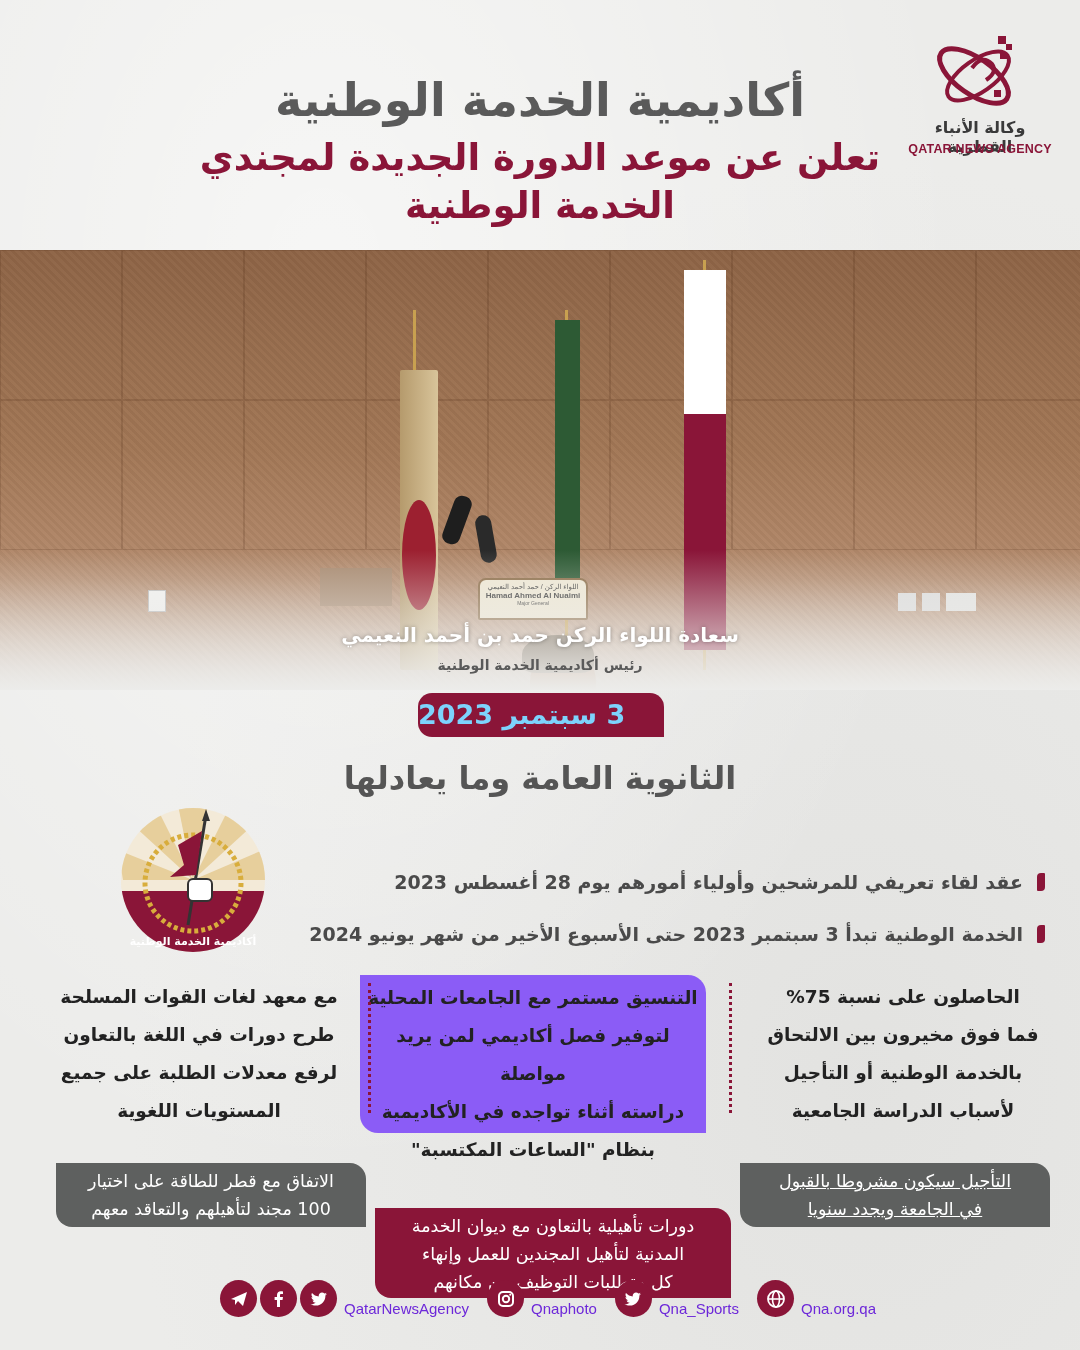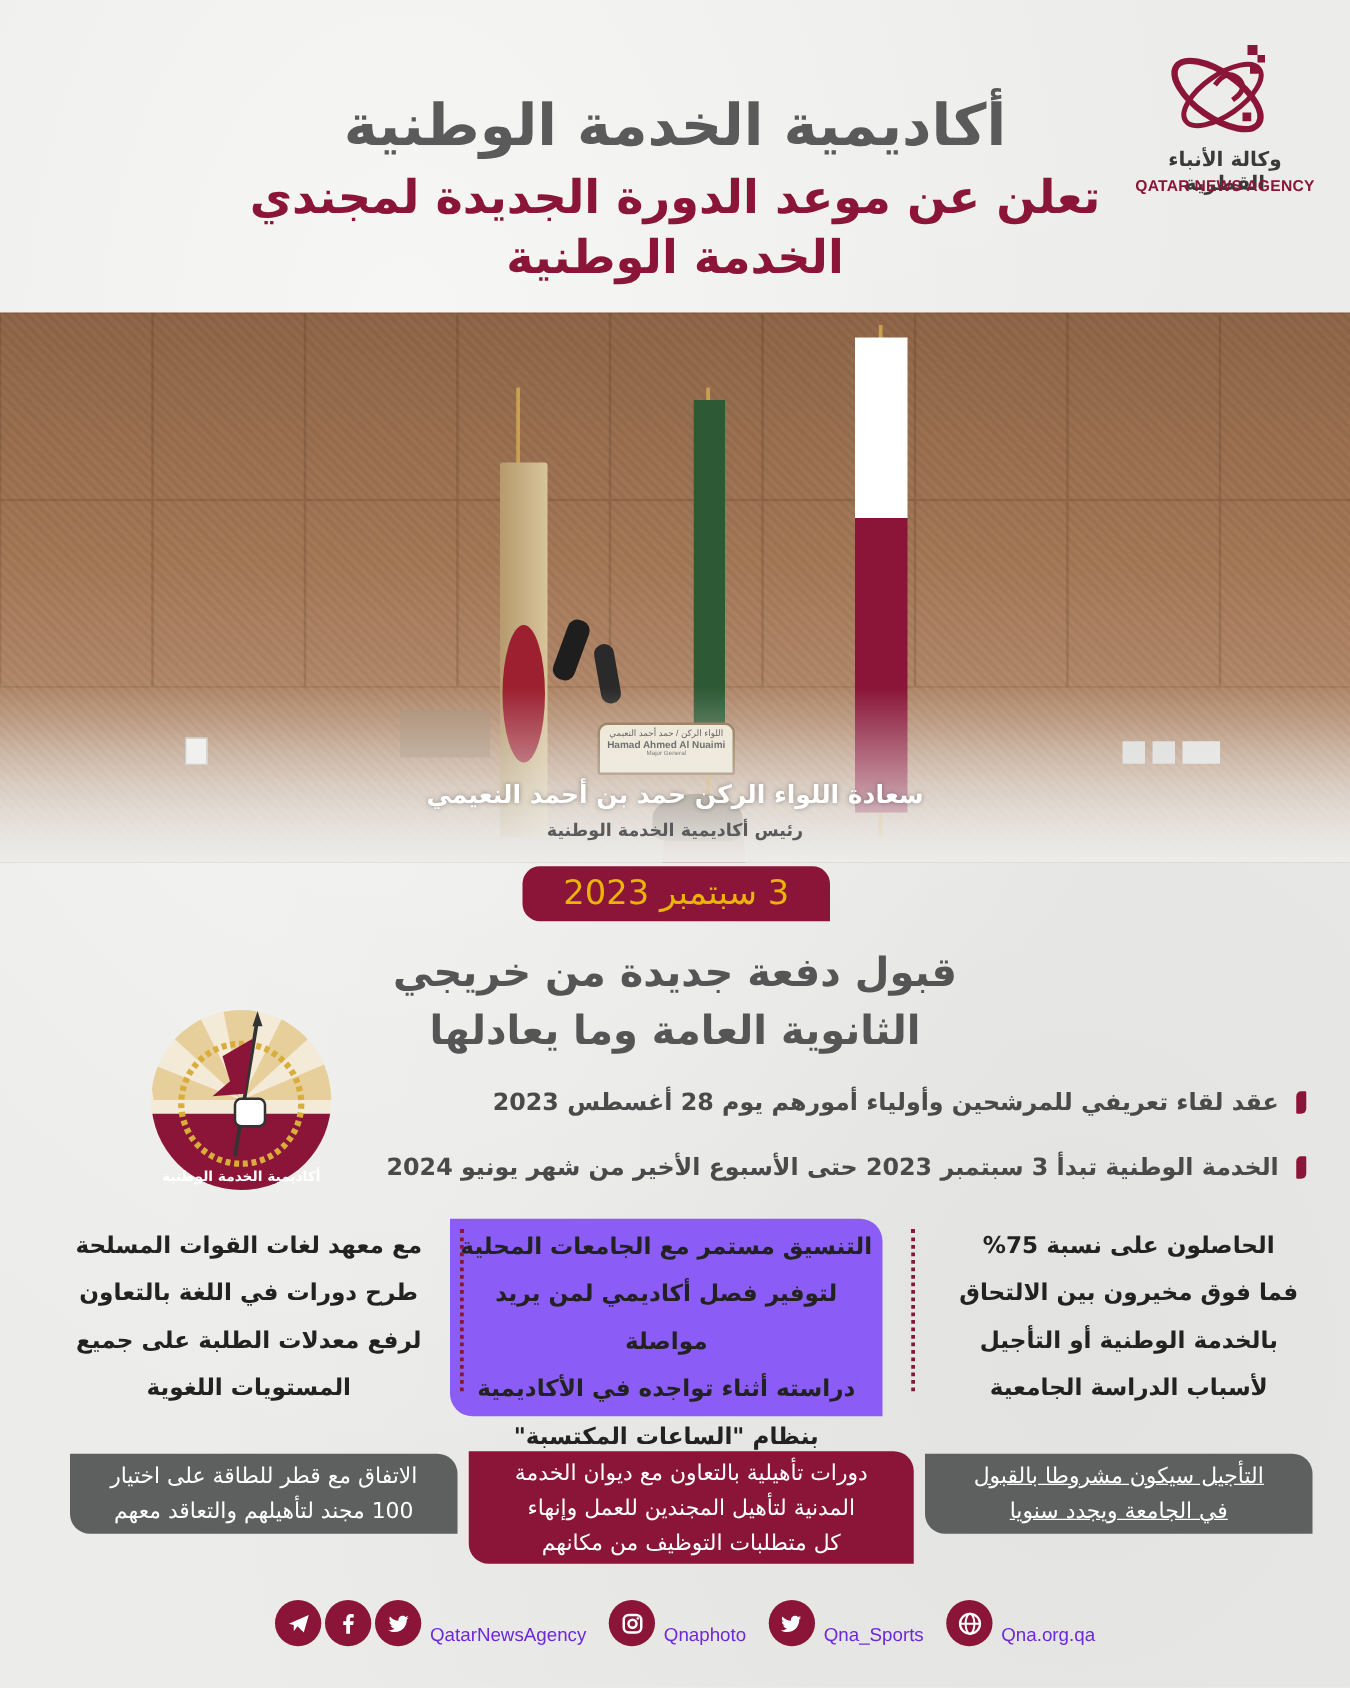--- a/index.html
+++ b/index.html
@@ -61,22 +61,22 @@
   .mic { position: absolute; background: #1e1e1e; border-radius: 8px; }
   .photo-caption {
     position: absolute; left: 240px; top: 370px; width: 600px; text-align: center; direction: rtl;
   }
   .photo-caption .l1 { font-size: 20px; font-weight: bold; color: #ffffff; line-height: 30px; text-shadow: 0 0 4px rgba(0,0,0,0.35); }
   .photo-caption .l2 { font-size: 14px; font-weight: bold; color: #5a5a5a; line-height: 30px; }
 
   
   .date-pill {
     position: absolute; left: 418px; top: 693px; width: 246px; height: 44px;
-    background: #8a1538; color: #eab308; font-size: 27px; font-weight: normal;
-    border-radius: 14px 14px 0 14px; text-align: center; line-height: 44px; direction: rtl;
+    background: #8a1538; color: #7dd3fc; font-size: 27px; font-weight: bold;
+    border-radius: 14px 14px 0 14px; text-align: left; line-height: 44px; direction: rtl;
   }
   .headline {
     position: absolute; left: 240px; top: 755px; width: 600px; text-align: center; direction: rtl;
     font-size: 32px; font-weight: bold; color: #555; line-height: 46px;
   }
 
   
   .emblem { position: absolute; left: 118px; top: 805px; width: 150px; height: 150px; }
 
   
@@ -94,21 +94,21 @@
   .divider { position: absolute; top: 983px; width: 0; height: 130px; border-left: 3px dotted #8a1538; }
 
   
   .box {
     position: absolute; direction: rtl; text-align: center; color: #fff; font-size: 17.5px; line-height: 28px;
     border-radius: 0 16px 0 16px; padding-top: 4px;
   }
   .box.gray { background: #5e605f; }
   .box.maroon { background: #8a1538; }
   .box.right { left: 740px; top: 1163px; width: 310px; height: 64px; text-decoration: underline; }
-  .box.mid { left: 375px; top: 1161px; width: 356px; height: 90px; }
+  .box.mid { left: 375px; top: 1208px; width: 356px; height: 90px; }
   .box.left { left: 44px; top: 1163px; width: 310px; height: 64px; margin-left: 12px; }
 
   
   .footer { position: absolute; left: 220px; top: 1275px; width: 660px; height: 42px; display: flex; align-items: flex-end;
     font-family: "Liberation Sans", sans-serif; font-size: 15px; color: #6d28d9; }
   .circ { width: 37px; height: 37px; border-radius: 50%; background: #8a1538; display: flex; align-items: center; justify-content: center; flex: none; }
   .circ + .circ { margin-left: 3px; }
   .flabel { margin: 0 18px 0 7px; white-space: nowrap; }
 </style>
 </head>
@@ -183,21 +183,20 @@
 
   <div class="photo-caption">
     <div class="l1">سعادة اللواء الركن حمد بن أحمد النعيمي</div>
     <div class="l2">رئيس أكاديمية الخدمة الوطنية</div>
   </div>
 </div>
 
 <div class="date-pill">3 سبتمبر 2023</div>
 
 <div class="headline">
-  <div>قبول دفعة جديدة من خريجي</div>
   <div>الثانوية العامة وما يعادلها</div>
 </div>
 
 <div class="emblem">
   <svg width="150" height="150" viewBox="0 0 150 150">
     <defs>
       <clipPath id="c">
           <circle cx="75" cy="75" r="72"></circle>
         </clipPath>
     </defs>

